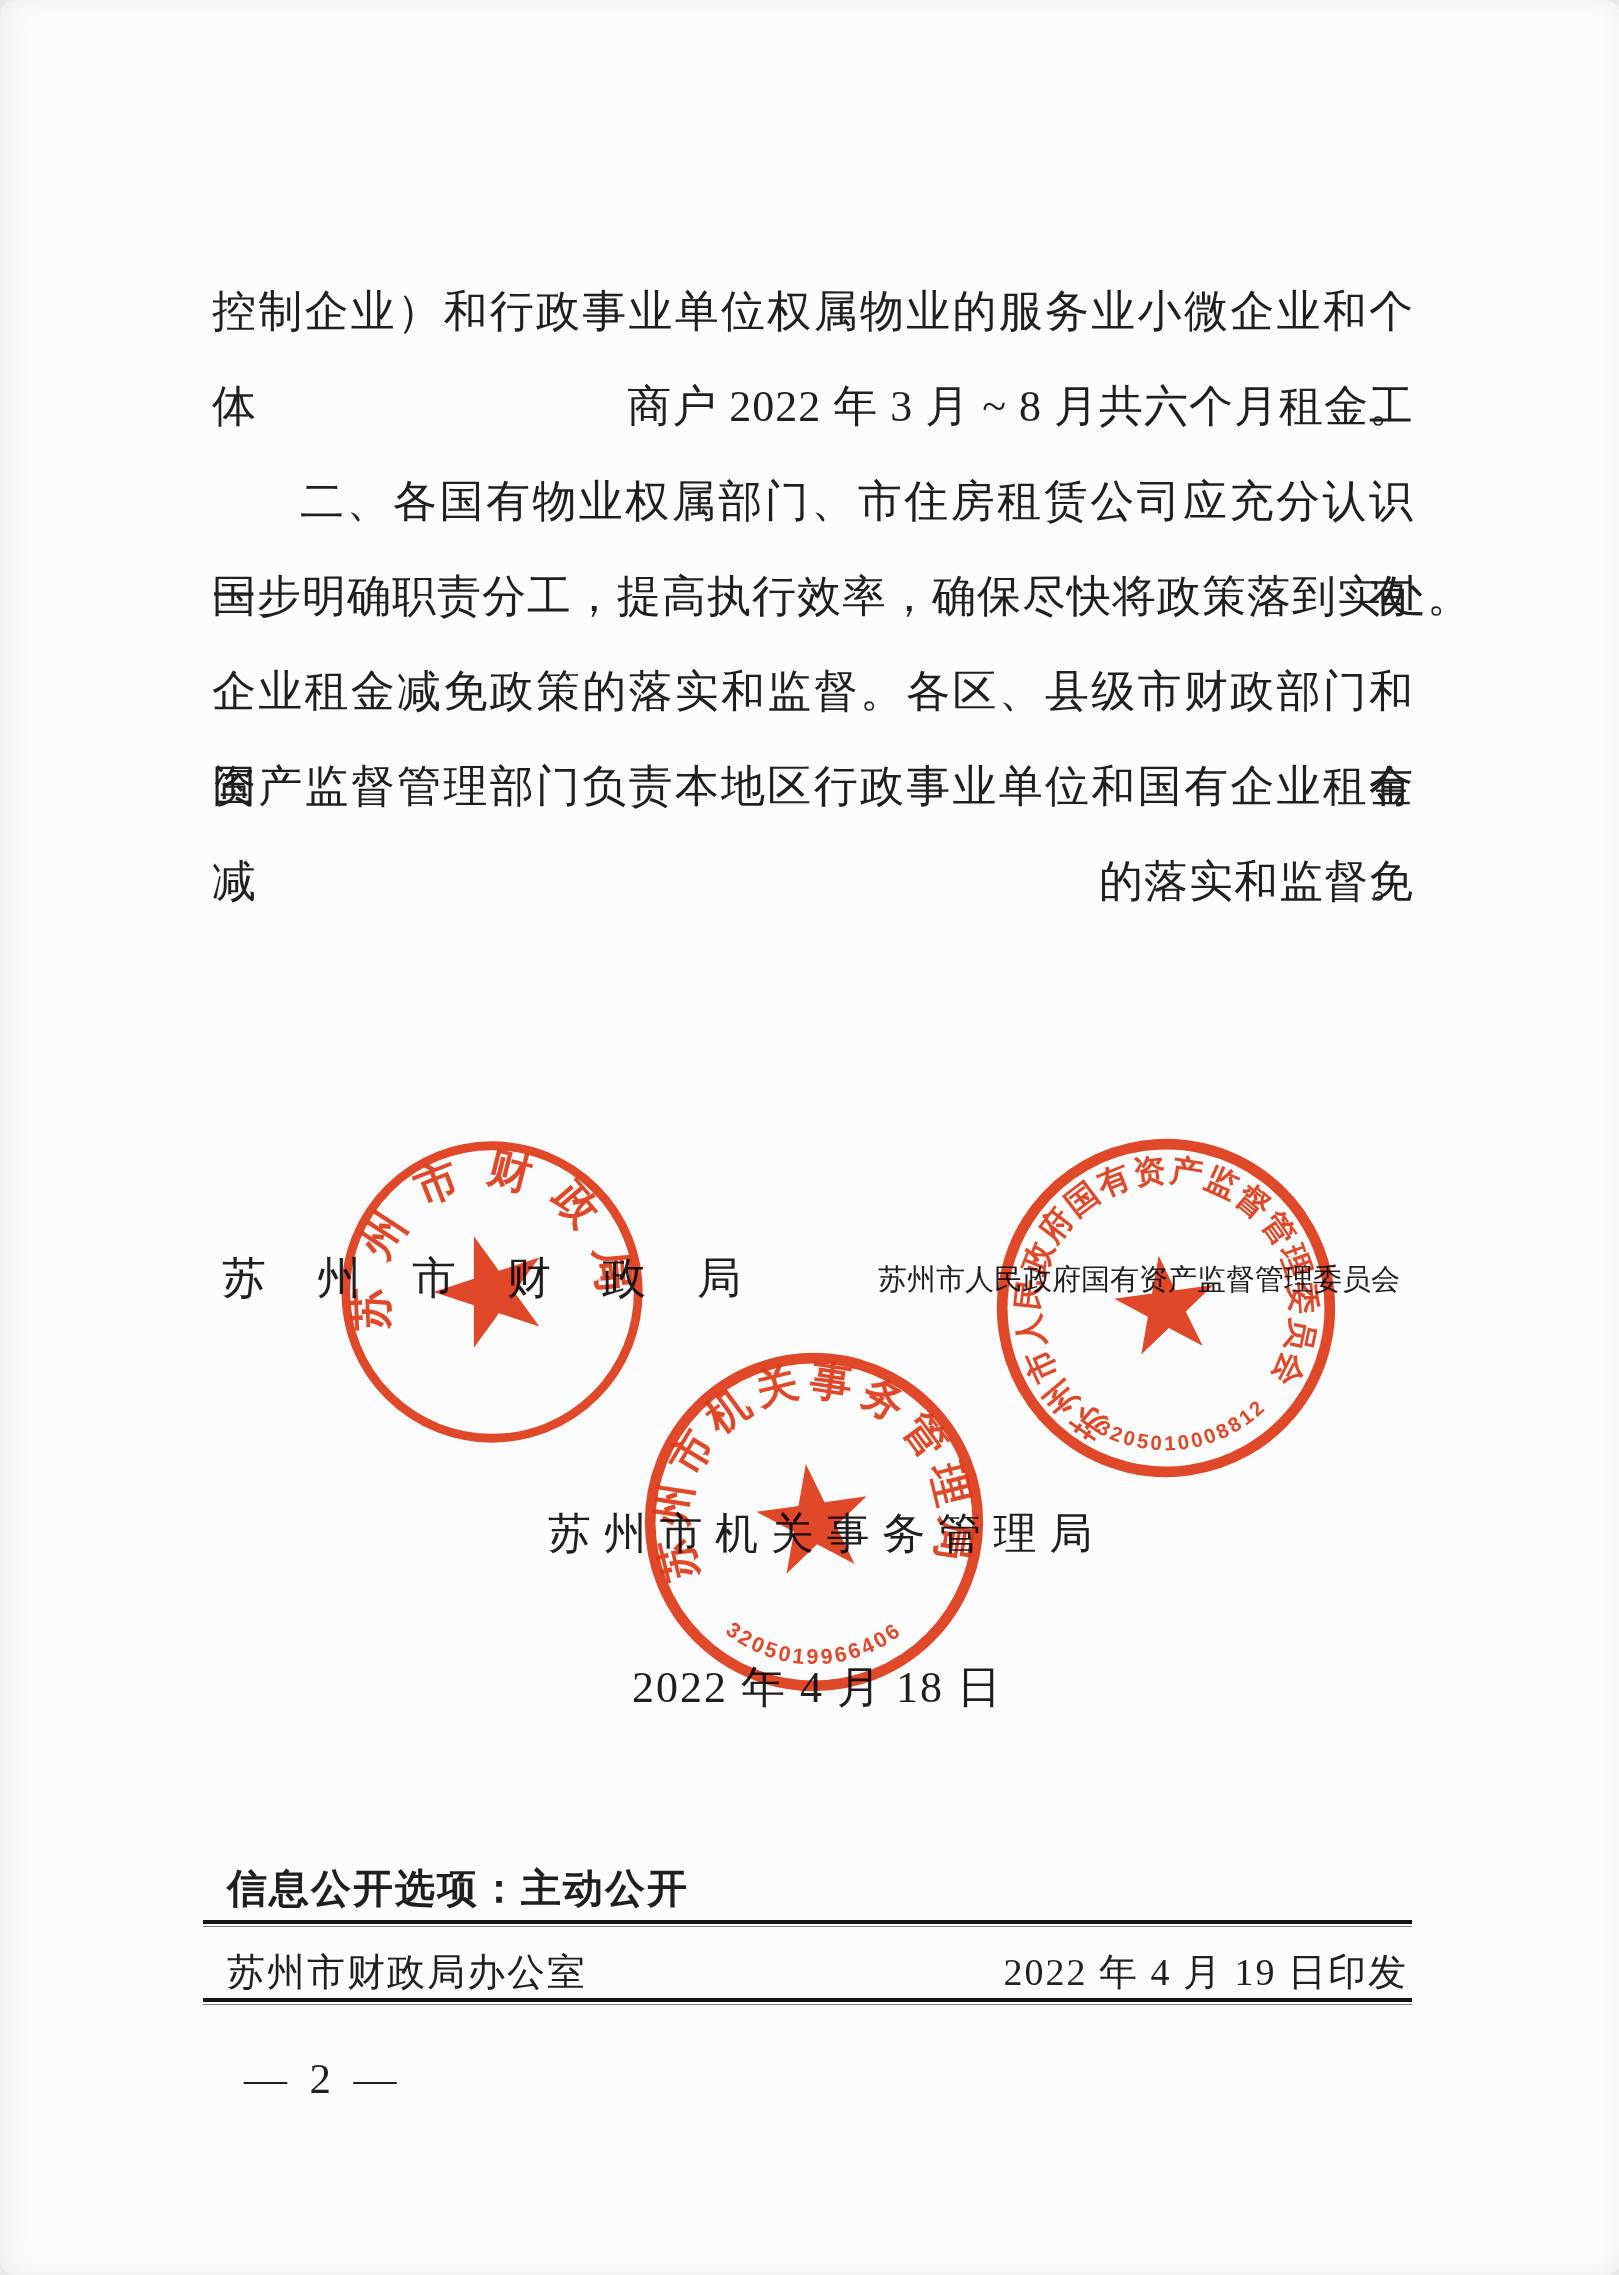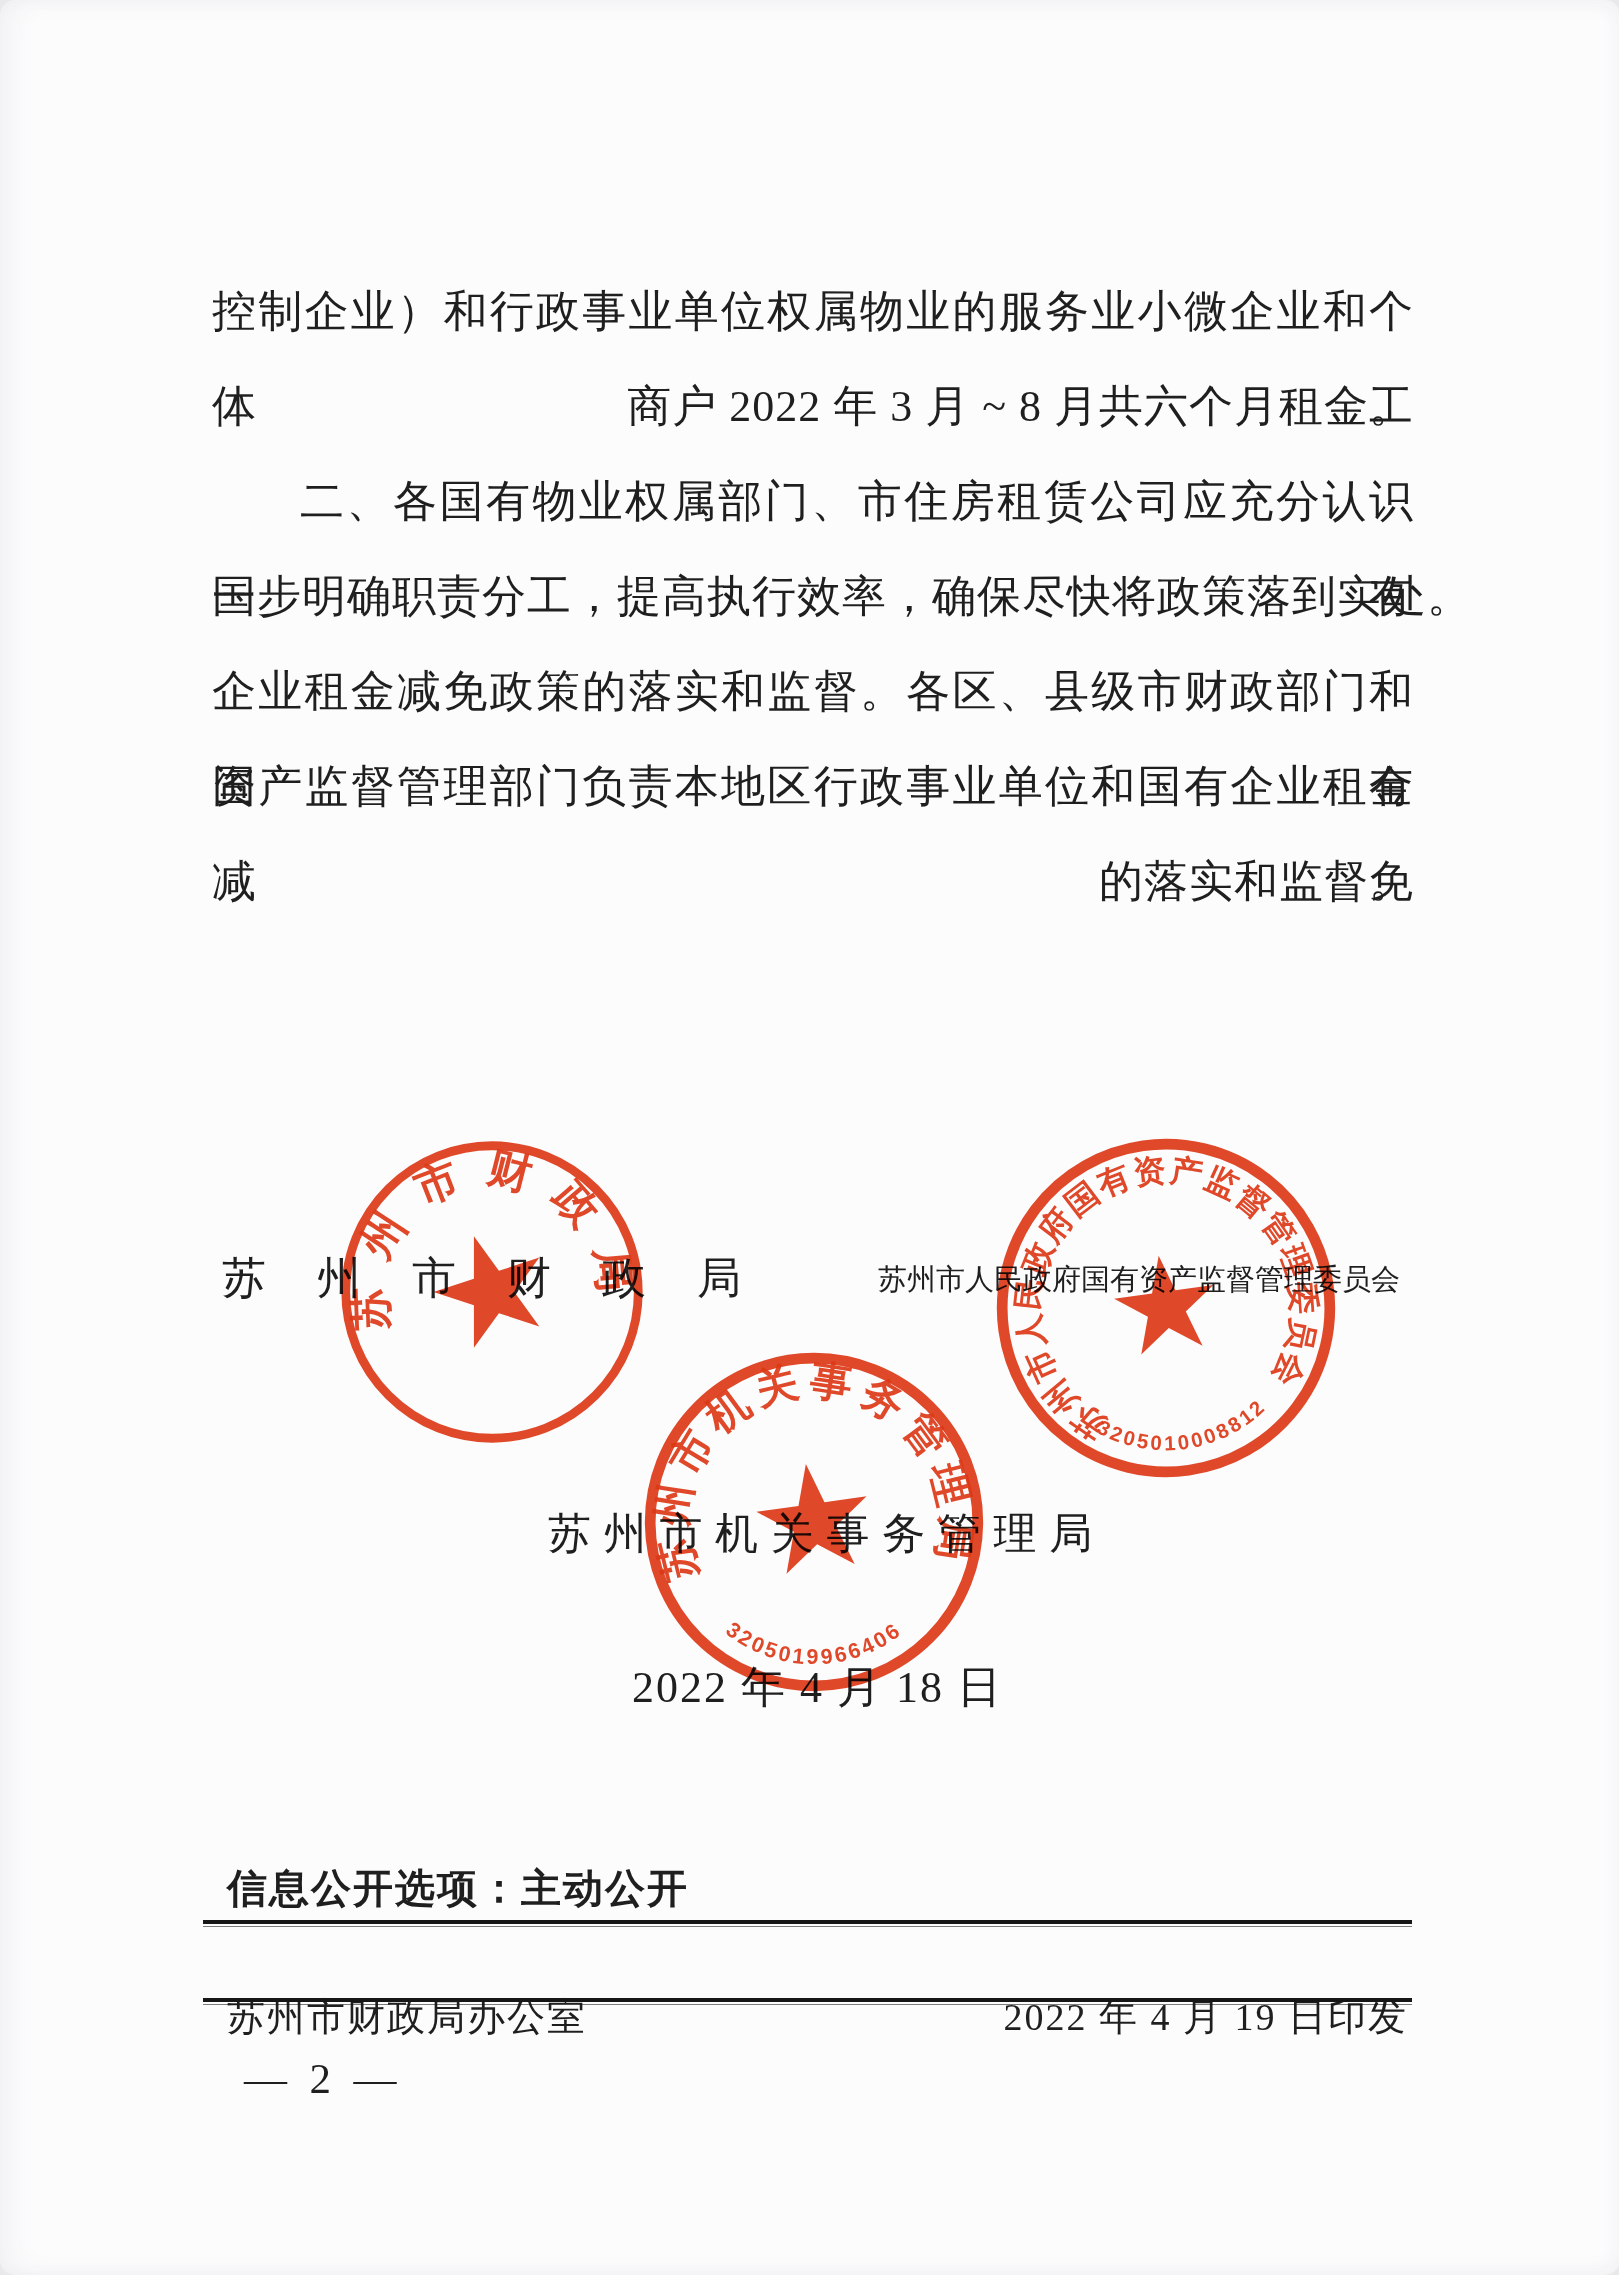--- a/index.html
+++ b/index.html
@@ -71,21 +71,21 @@
   }
   .rule{
     position:absolute;left:203px;width:1209px;height:7.8px;
     background:linear-gradient(#161616 0 52%, transparent 52% 70%, rgba(20,20,20,.55) 70% 86%, transparent 86%);
   }
   .rule-1{top:1920px;}
   .rule-2{top:1998px;}
   .footer-row{
     position:absolute;left:227px;top:1947px;width:1181px;
     display:flex;justify-content:space-between;align-items:baseline;
-    font-size:38px;letter-spacing:2px;white-space:nowrap;margin-top:45px;
+    font-size:38px;letter-spacing:2px;white-space:nowrap;
   }
   .page-number{
     position:absolute;left:244px;top:2054px;
     font-size:43px;letter-spacing:5.9px;white-space:nowrap;
   }
 </style>
 </head>
 <body>
 
 <div class="page">

